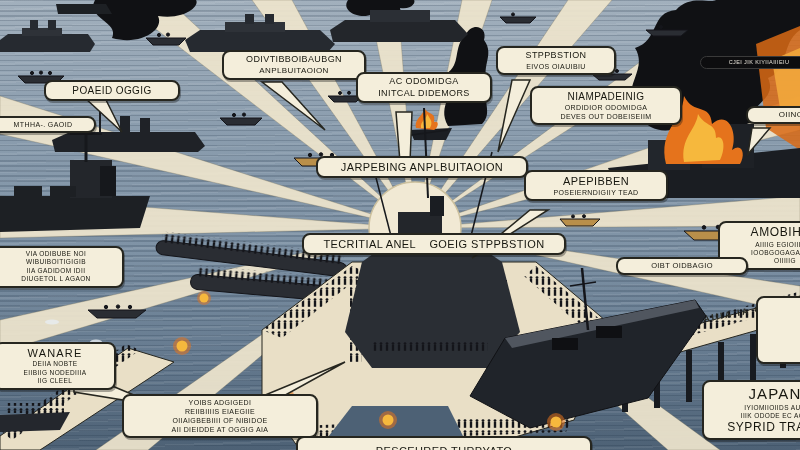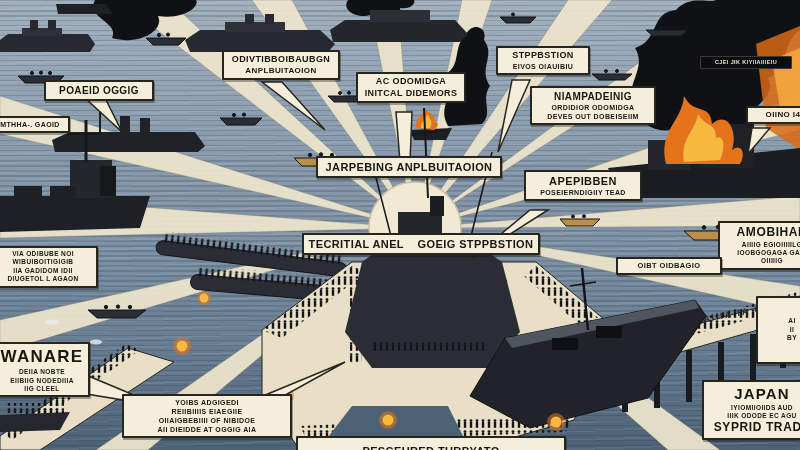--- a/index.html
+++ b/index.html
@@ -6,28 +6,28 @@
   .stage{position:relative;width:800px;height:450px;overflow:hidden;
          font-family:"Liberation Sans",sans-serif;}
   .water{position:absolute;inset:0;
     background:linear-gradient(180deg,#a2b0bd 0%,#8b9dae 28%,#7f93a6 55%,#64798e 80%,#4d6175 100%);}
   .water::after{content:"";position:absolute;inset:0;
     background:
       repeating-linear-gradient(180deg, rgba(28,46,66,.20) 0 1.5px, transparent 1.5px 5px),
       repeating-linear-gradient(178deg, rgba(255,255,255,.07) 0 2px, transparent 2px 9px);}
   svg.scene{position:absolute;inset:0;z-index:1;}
   .callout{position:absolute;z-index:3;background:#f4eedb;border:2px solid #26261f;
-    border-radius:1px;padding:2px 2px;display:flex;flex-direction:column;align-items:center;
-    justify-content:center;text-align:center;color:#17170f;font-weight:700;line-height:1.3;
+    border-radius:8px;padding:2px 15px;display:flex;flex-direction:column;align-items:center;
+    justify-content:center;text-align:center;color:#17170f;font-weight:400;line-height:1.3;
     box-shadow:1px 2px 0 rgba(18,18,18,.35);}
   .cl-line{white-space:pre;letter-spacing:.4px;}
   .t5{font-size:5.5px}.t6{font-size:6.5px}.t7{font-size:7px}.t75{font-size:7.5px}
   .t8{font-size:8px}.t9{font-size:9px}.t10{font-size:10px}.t11{font-size:11px}
   .t12{font-size:12px;letter-spacing:.6px}
-  .t15{font-size:15px;letter-spacing:1.2px}.t17{font-size:17px;letter-spacing:1.2px}
+  .t15{font-size:15px;letter-spacing:1.2px}.t17{font-size:11px;letter-spacing:1.2px}
   .dark{background:#0d0d0f;color:#e8e4da;border-color:#3a3a3a;border-width:1.5px;box-shadow:none;}
 </style>
 </head>
 <body>
 
 <div class="stage">
   <div class="water"></div>
 
   <svg class="scene" width="800" height="450" viewBox="0 0 800 450">
     <defs>

